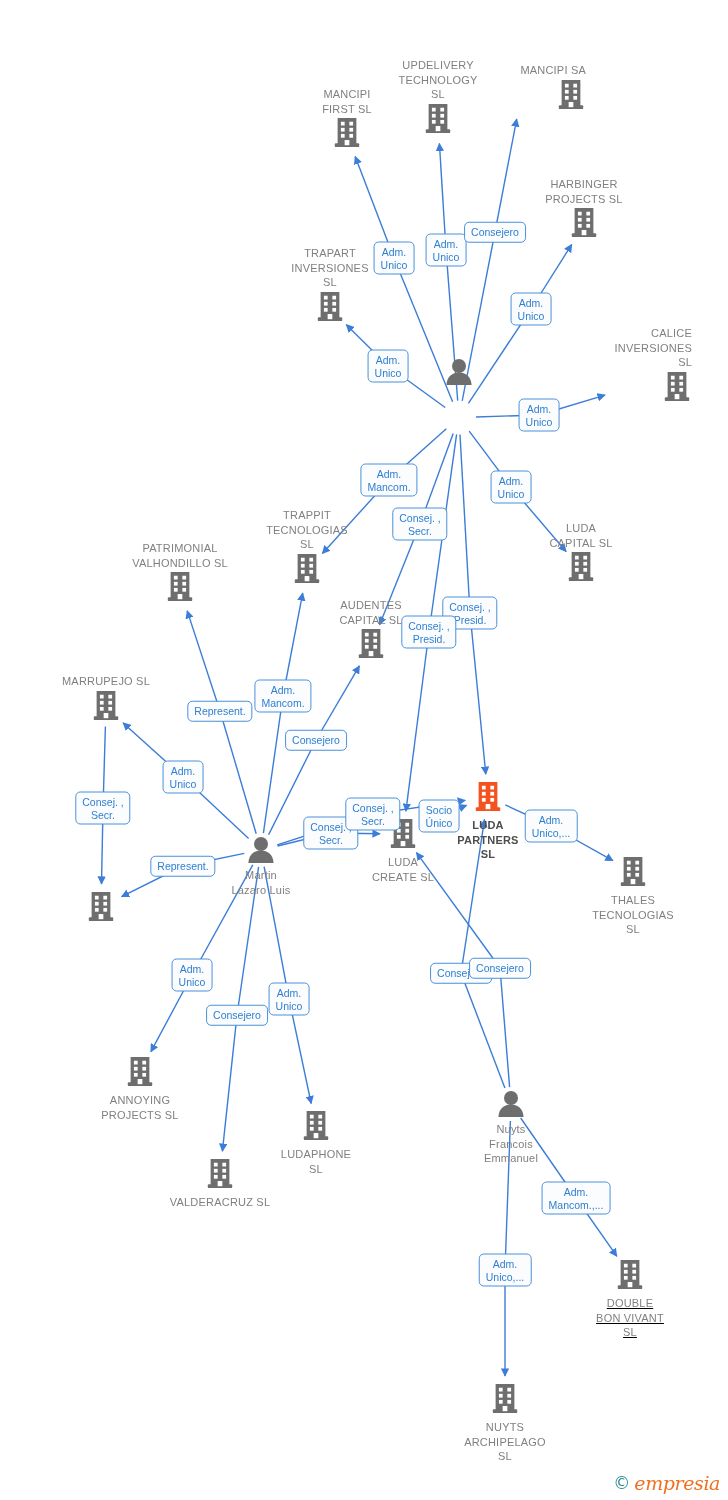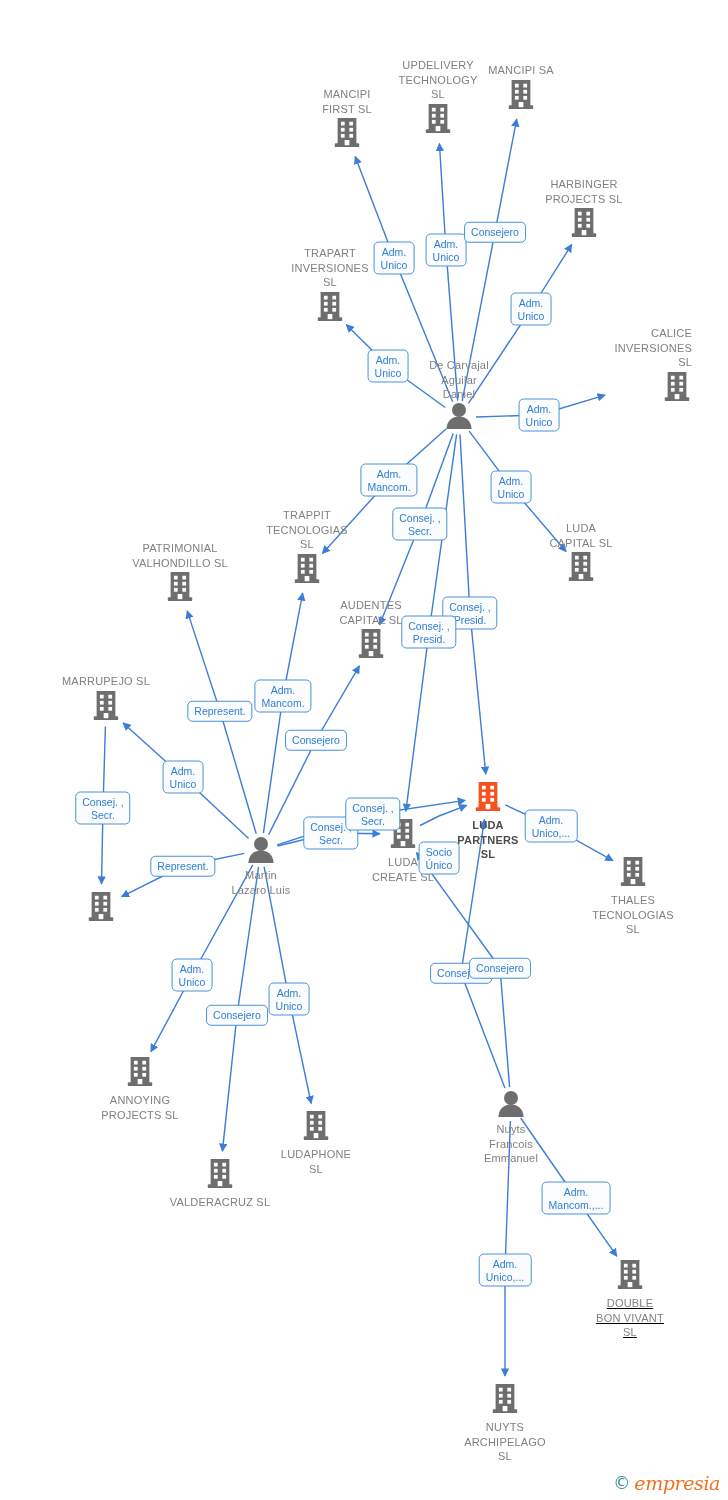--- a/index.html
+++ b/index.html
@@ -181,21 +181,21 @@
             <rect x="3" y="29" width="26" height="4" rx="1" fill="#6e6e6e"></rect>
             <rect x="9.5" y="6" width="4" height="4" fill="#ffffff"></rect>
             <rect x="18.5" y="6" width="4" height="4" fill="#ffffff"></rect>
             <rect x="9.5" y="12.5" width="4" height="4" fill="#ffffff"></rect>
             <rect x="18.5" y="12.5" width="4" height="4" fill="#ffffff"></rect>
             <rect x="9.5" y="19" width="4" height="4" fill="#ffffff"></rect>
             <rect x="18.5" y="19" width="4" height="4" fill="#ffffff"></rect>
             <rect x="13.5" y="25.5" width="5" height="5.5" fill="#ffffff"></rect>
           </svg></span>
       </div>
-      <div class="node company" style="top: 63px; left: 521px;">
+      <div class="node company" style="top: 63px; left: 521px; text-align: right;">
         <span class="lbl">MANCIPI SA</span>
         <span class="ico"><svg width="30" height="34" viewBox="0 0 32 36" fill="none">
             <rect x="6" y="2" width="20" height="29" fill="#6e6e6e"></rect>
             <rect x="3" y="29" width="26" height="4" rx="1" fill="#6e6e6e"></rect>
             <rect x="9.5" y="6" width="4" height="4" fill="#ffffff"></rect>
             <rect x="18.5" y="6" width="4" height="4" fill="#ffffff"></rect>
             <rect x="9.5" y="12.5" width="4" height="4" fill="#ffffff"></rect>
             <rect x="18.5" y="12.5" width="4" height="4" fill="#ffffff"></rect>
             <rect x="9.5" y="19" width="4" height="4" fill="#ffffff"></rect>
             <rect x="18.5" y="19" width="4" height="4" fill="#ffffff"></rect>
@@ -243,23 +243,20 @@
             <rect x="9.5" y="6" width="4" height="4" fill="#ffffff"></rect>
             <rect x="18.5" y="6" width="4" height="4" fill="#ffffff"></rect>
             <rect x="9.5" y="12.5" width="4" height="4" fill="#ffffff"></rect>
             <rect x="18.5" y="12.5" width="4" height="4" fill="#ffffff"></rect>
             <rect x="9.5" y="19" width="4" height="4" fill="#ffffff"></rect>
             <rect x="18.5" y="19" width="4" height="4" fill="#ffffff"></rect>
             <rect x="13.5" y="25.5" width="5" height="5.5" fill="#ffffff"></rect>
           </svg></span>
       </div>
       <div class="node person" style="top: 358px; left: 459px;">
-        <span class="lbl">De Carvajal
-Aguilar
-Daniel</span>
         <span class="ico"><svg width="30" height="28" viewBox="0 0 32 30" fill="none">
             <circle cx="16" cy="8.5" r="7.5" fill="#6e6e6e"></circle>
             <path d="M2.5 29 C3 19.5 9 15.5 16 15.5 C23 15.5 29 19.5 29.5 29 Z" fill="#6e6e6e"></path>
           </svg></span>
       </div>
       <div class="node company" style="top: 508px; left: 307px;">
         <span class="lbl">TRAPPIT
 TECNOLOGIAS
 SL</span>
         <span class="ico"><svg width="30" height="34" viewBox="0 0 32 36" fill="none">
@@ -520,21 +517,21 @@
       <div class="edge-label" style="left: 183px; top: 866px;">Represent.</div>
       <div class="edge-label" style="left: 331px; top: 833px;">Consej. ,
 Secr.</div>
       <div class="edge-label" style="left: 373px; top: 814px;">Consej. ,
 Secr.</div>
       <div class="edge-label" style="left: 192px; top: 975px;">Adm.
 Unico</div>
       <div class="edge-label" style="left: 237px; top: 1015px;">Consejero</div>
       <div class="edge-label" style="left: 289px; top: 999px;">Adm.
 Unico</div>
-      <div class="edge-label" style="left: 439px; top: 858px;">Socio
+      <div class="edge-label" style="left: 439px; top: 816px;">Socio
 Único</div>
       <div class="edge-label" style="left: 551px; top: 826px;">Adm.
 Unico,...</div>
       <div class="edge-label" style="left: 461px; top: 973px;">Consejero</div>
       <div class="edge-label" style="left: 500px; top: 968px;">Consejero</div>
       <div class="edge-label" style="left: 576px; top: 1198px;">Adm.
 Mancom.,...</div>
       <div class="edge-label" style="left: 505px; top: 1270px;">Adm.
 Unico,...</div>
     </div>

